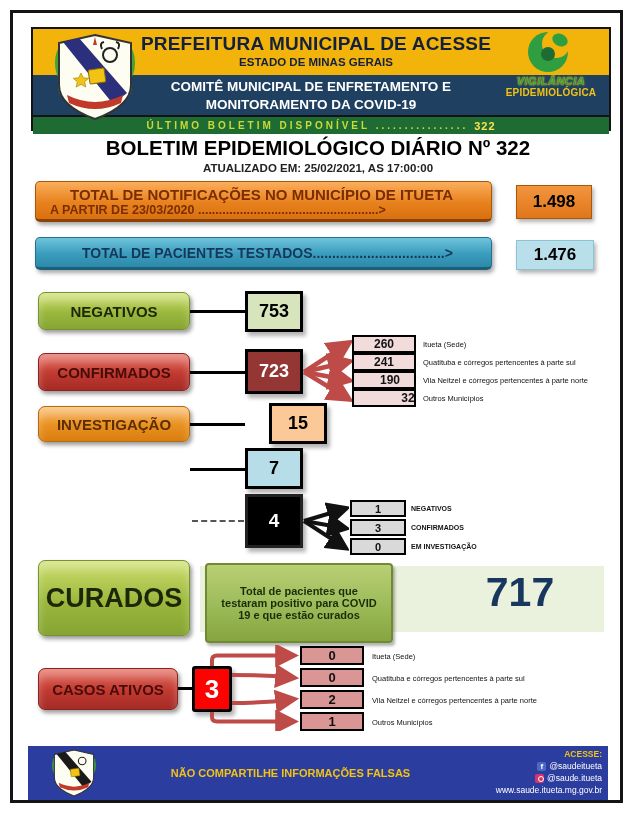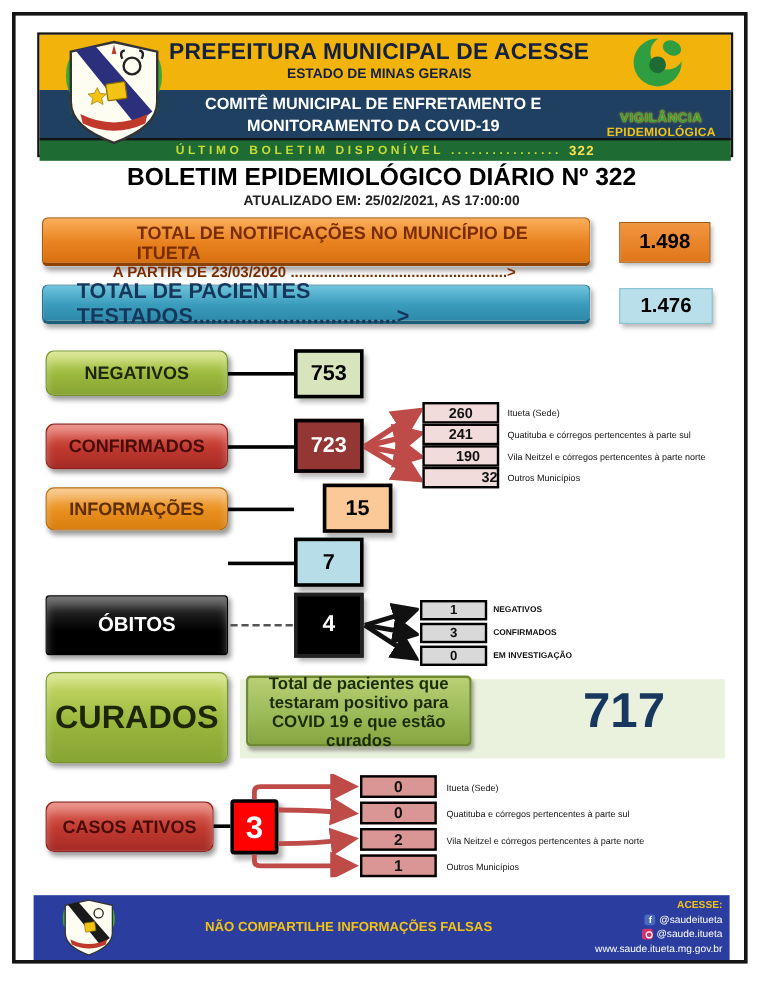--- a/index.html
+++ b/index.html
@@ -13,34 +13,34 @@
   .band-navy { position:absolute; left:0; top:46px; width:100%; height:40px; background:#1F4060; }
   .band-green { position:absolute; left:0; top:86px; width:100%; height:19px; background:#1E6B34; border-top:2px solid #141414; display:flex; align-items:center; justify-content:center; }
   .muni-title { position:absolute; left:100px; right:110px; top:4px; text-align:center; font-size:19px; font-weight:bold; color:#14213D; letter-spacing:.2px; }
   .muni-sub { position:absolute; left:100px; right:110px; top:27px; text-align:center; font-size:11.5px; font-weight:bold; color:#14213D; }
   .committee1 { position:absolute; left:95px; right:115px; top:50px; text-align:center; font-size:13.5px; font-weight:bold; color:#ffffff; }
   .committee2 { position:absolute; left:95px; right:115px; top:68px; text-align:center; font-size:13.5px; font-weight:bold; color:#ffffff; }
   .greenbar-label { font-size:10px; font-weight:bold; color:#C9DC33; letter-spacing:3px; }
   .greenbar-num { font-size:11px; font-weight:bold; color:#FFE14D; margin-left:6px; letter-spacing:1px; }
   .crest { position:absolute; }
   .vig-logo { position:absolute; right:2px; top:1px; width:112px; height:84px; text-align:center; }
-  .vig-t1 { font-size:11px; font-weight:bold; color:#2F9E41; letter-spacing:.5px; text-shadow:0 0 2px #F2C314, 0 0 1px #F2C314; margin-top:19px; }
+  .vig-t1 { font-size:11px; font-weight:bold; color:#2F9E41; letter-spacing:.5px; text-shadow:0 0 2px #F2C314, 0 0 1px #F2C314; margin-top:1px;font-style:italic; }
   .vig-t2 { font-size:10px; font-weight:bold; color:#F2C314; letter-spacing:.2px; }
 
   
   .b-title { position:absolute; left:0; top:136px; width:100%; text-align:center; font-size:20.5px; font-weight:bold; color:#000; }
   .b-updated { position:absolute; left:0; top:162px; width:100%; text-align:center; font-size:11.5px; font-weight:bold; color:#222; }
 
   
   .bar { position:absolute; border-radius:5px; box-shadow:2px 3px 4px rgba(0,0,0,.35); }
-  .bar-orange { left:35px; top:181px; width:457px; height:41px; background:linear-gradient(#FBAE5C, #E8821E 55%, #D8700F); border:1px solid #A85808; border-bottom:3px solid #8B4203;padding-left:44px; }
+  .bar-orange { left:35px; top:181px; width:457px; height:41px; background:linear-gradient(#FBAE5C, #E8821E 55%, #D8700F); border:1px solid #A85808; border-bottom:3px solid #8B4203; }
   .bar-orange .l1 { padding:4px 0 0 34px; font-size:15px; font-weight:bold; color:#7B2D00; }
   .bar-orange .l2 { padding:0 0 0 14px; font-size:12.5px; font-weight:bold; color:#7B2D00; }
   .bar-blue { left:35px; top:237px; width:457px; height:33px; background:linear-gradient(#6FC4DC, #3A9CBD 55%, #2E89A9); border:1px solid #25708C; border-bottom:3px solid #1A607B; display:flex; align-items:center; }
-  .bar-blue .l1 { padding-left:28px; font-size:18px; font-weight:bold; color:#15375C; }
+  .bar-blue .l1 { padding-left:46px; font-size:14px; font-weight:bold; color:#15375C; }
   .total-val { position:absolute; display:flex; align-items:center; justify-content:center; font-weight:bold; font-size:17px; color:#000; box-shadow:2px 3px 4px rgba(0,0,0,.3); }
   .val-orange { left:516px; top:185px; width:76px; height:34px; background:linear-gradient(#F2953E,#E0761A); border:1px solid #A85808;text-align:center; }
   .val-blue { left:516px; top:240px; width:78px; height:30px; background:#B9DFEA; border:1px solid #8CC4D4; }
 
   
   .btn { position:absolute; display:flex; align-items:center; justify-content:center; font-weight:bold; border-radius:7px; box-shadow:2px 3px 4px rgba(0,0,0,.4), inset 0 8px 8px rgba(255,255,255,.30); text-align:center; }
   .btn-green  { background:linear-gradient(#CEDE6E,#9AB83D 55%,#86A433); color:#1D2606; border:1px solid #76922C; }
   .btn-red    { background:linear-gradient(#E4685C,#C0392F 55%,#A52B26); color:#480C0A; border:1px solid #8E221F; }
   .btn-orange { background:linear-gradient(#F8B765,#E8901F 55%,#D97E10); color:#5B2D00; border:1px solid #B56A0C; }
   .btn-blue   { background:linear-gradient(#73C4DA,#3A9CBD 55%,#2D86A6); color:#0E3345; border:1px solid #25708C; }
@@ -50,21 +50,21 @@
   .connector-dashed { position:absolute; height:0; border-top:2.5px dashed #555; }
 
   
   .bd-box { position:absolute; border:2px solid #000; display:flex; align-items:center; justify-content:center; font-weight:bold; color:#111; }
   .bd-label { position:absolute; font-size:7.5px; color:#111; white-space:nowrap; }
   .bd-label-b { position:absolute; font-size:7px; font-weight:bold; color:#111; white-space:nowrap; }
   .arrows { position:absolute; }
 
   
   .cur-strip { position:absolute; left:200px; top:566px; width:404px; height:66px; background:#EAF1DD; }
-  .cur-desc { position:absolute; left:205px; top:563px; width:188px; height:59px; background:linear-gradient(#B9CF74,#9BBB59 55%,#87A53F); border:2px solid #6F8A33; border-radius:4px; display:flex; align-items:center; justify-content:center; text-align:center; font-size:14px; font-weight:bold; color:#1B2C08; padding:3px 12px; box-shadow:2px 3px 3px rgba(0,0,0,.3); }
+  .cur-desc { position:absolute; left:205px; top:563px; width:188px; height:80px; background:linear-gradient(#B9CF74,#9BBB59 55%,#87A53F); border:2px solid #6F8A33; border-radius:4px; display:flex; align-items:center; justify-content:center; text-align:center; font-size:11px; font-weight:bold; color:#1B2C08; padding:3px 12px; box-shadow:2px 3px 3px rgba(0,0,0,.3); }
   .cur-val { position:absolute; left:440px; top:569px; width:160px; text-align:center; font-size:41px; font-weight:bold; color:#17375E; }
 
   
   .footer { position:absolute; left:28px; top:746px; width:580px; height:54px; background:#2B3D9E; }
   .foot-msg { position:absolute; left:120px; right:175px; top:0; bottom:0; display:flex; align-items:center; justify-content:center; font-size:11px; font-weight:bold; color:#F2C314; text-align:center; }
   .foot-right { position:absolute; right:6px; top:2px; text-align:right; line-height:12px; }
   .foot-access { font-size:8.5px; font-weight:bold; color:#F2C314; }
   .foot-line { font-size:8.5px; color:#ffffff; display:flex; align-items:center; justify-content:flex-end; gap:3px; }
   .ico-fb { display:inline-block; width:9px; height:9px; background:#4A69C4; border-radius:2px; color:#fff; font-size:8px; font-weight:bold; line-height:9px; text-align:center; }
   .ico-ig { display:inline-block; width:9px; height:9px; background:#D6336C; border-radius:2px; position:relative; }
@@ -154,28 +154,27 @@
 
   <div class="bd-box" style="left:352px; top:335px; width:64px; height:18px; background:#F2DCDB; font-size:12px;">260</div>
   <div class="bd-label" style="left:423px; top:340px;">Itueta (Sede)</div>
   <div class="bd-box" style="left:352px; top:353px; width:64px; height:18px; background:#F2DCDB; font-size:12px;">241</div>
   <div class="bd-label" style="left:423px; top:358px;">Quatituba e córregos pertencentes à parte sul</div>
   <div class="bd-box" style="left:352px; top:371px; width:64px; height:18px; background:#F2DCDB; font-size:12px;padding-left:12px;">190</div>
   <div class="bd-label" style="left:423px; top:376px;">Vila Neitzel e córregos pertencentes à parte norte</div>
   <div class="bd-box" style="left:352px; top:389px; width:64px; height:18px; background:#F2DCDB; font-size:12px;padding-left:48px;">32</div>
   <div class="bd-label" style="left:423px; top:394px;">Outros Municípios</div>
 
-  <div class="btn btn-orange" style="left:38px; top:406px; width:152px; height:36px; font-size:15px;">INFORMAÇÕES</div>
+  <div class="btn btn-orange" style="left:38px; top:406px; width:152px; height:36px; font-size:15px;">INVESTIGAÇÃO</div>
   <div class="connector" style="left:190px; top:423px; width:55px;"></div>
   <div class="valbox" style="left:245px; top:403px; width:58px; height:41px; background:#FBC997; font-size:18px;margin-left:24px;">15</div>
 
   <div class="connector" style="left:190px; top:468px; width:55px;"></div>
   <div class="valbox" style="left:245px; top:448px; width:58px; height:41px; background:#B7DEE8; font-size:18px;">7</div>
 
-  <div class="btn btn-black" style="left:38px; top:496px; width:152px; height:50px; font-size:17px; border-radius:3px;">ÓBITOS</div>
   <div class="connector-dashed" style="left:192px; top:520px; width:52px;"></div>
   <div class="valbox" style="left:245px; top:494px; width:58px; height:54px; background:#000; color:#fff; font-size:19px; border-color:#222;">4</div>
 
   <svg class="arrows" style="left:303px; top:496px;" width="46" height="56" viewBox="0 0 46 56">
     <defs>
         <marker id="ah-blk" markerWidth="6" markerHeight="6" refX="4.2" refY="3" orient="auto">
           <path d="M0,0 L6,3 L0,6 Z" fill="#111"></path>
         </marker>
       </defs>
     <line x1="1" y1="25" x2="41" y2="13" stroke="#111" stroke-width="4" marker-end="url(#ah-blk)"></line>

